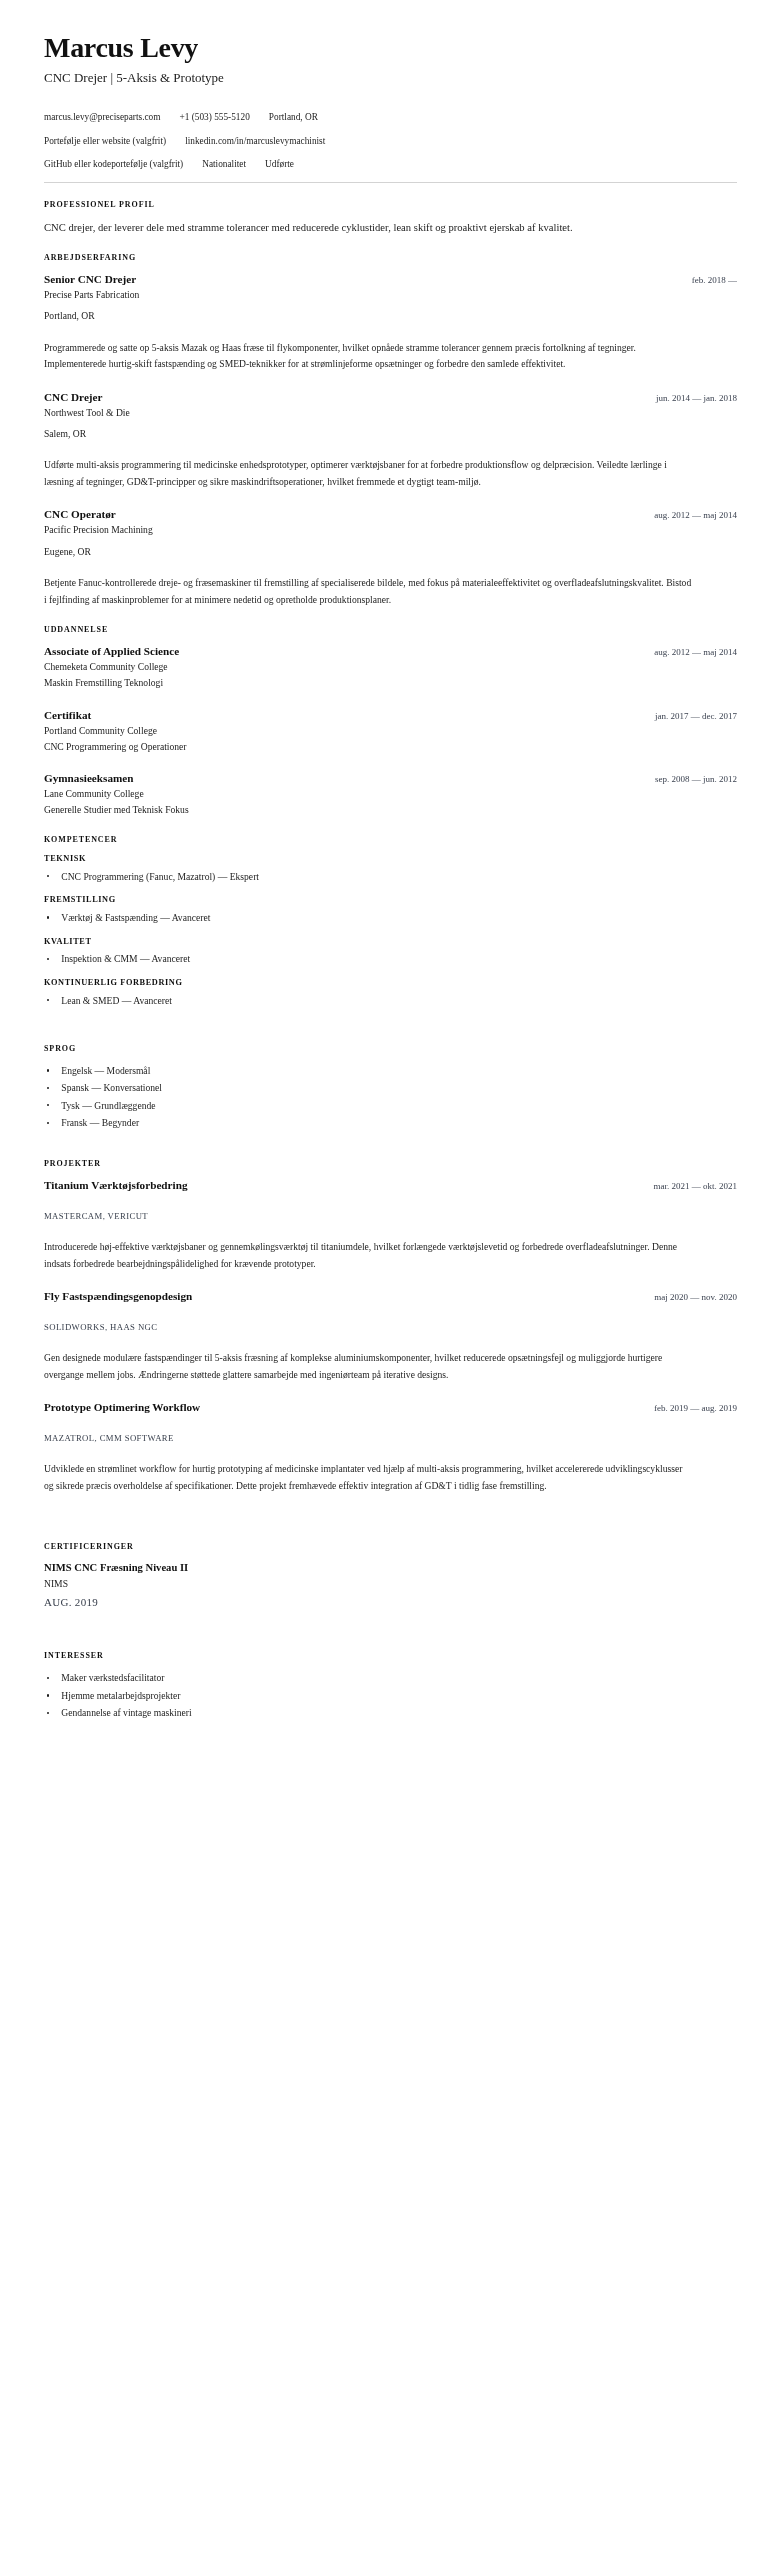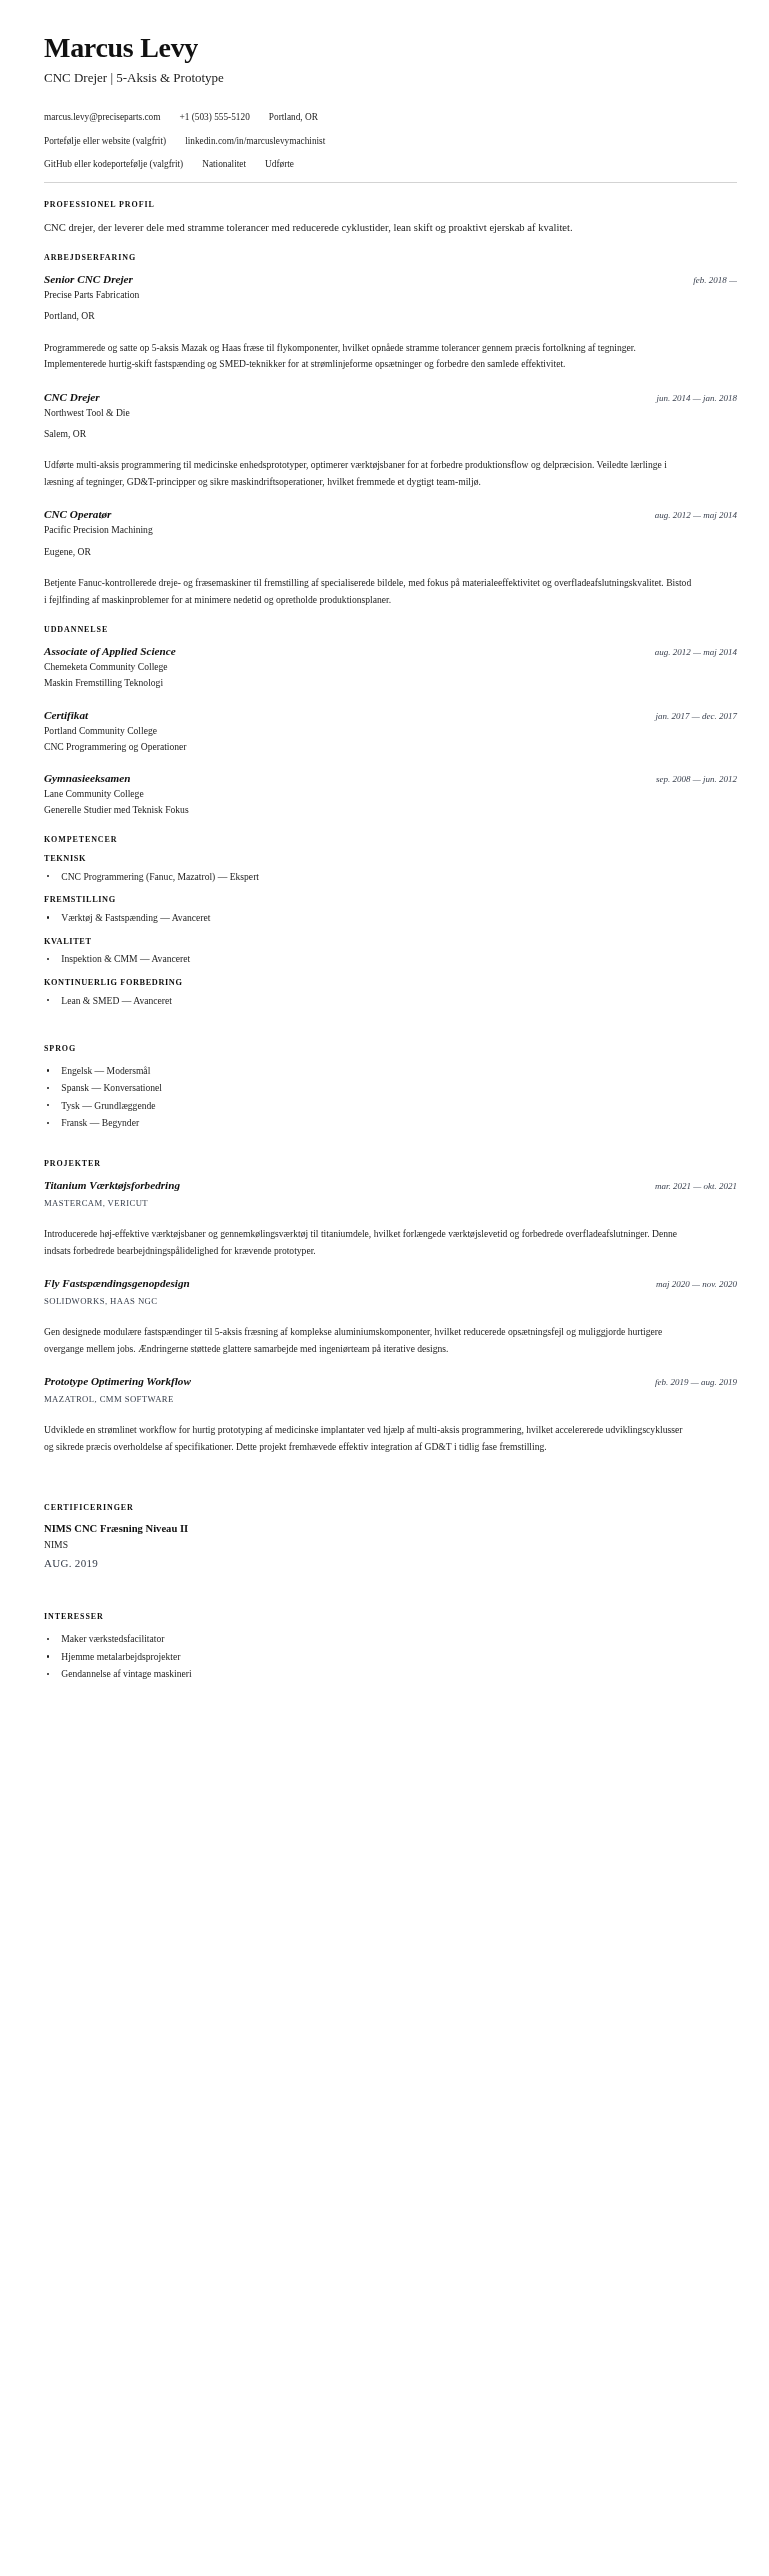--- a/index.html
+++ b/index.html
@@ -80,21 +80,20 @@
     max-width: 641px;
   }
 
   
   .entry { margin-bottom: 16.7px; }
   .entry-head {
     display: flex;
     align-items: baseline;
     justify-content: space-between;
     gap: 13px;
-    font-style: italic;
   }
   .entry-title {
     font-size: 11.2px;
     font-weight: bold;
     color: #101010;
     line-height: 1.25;
     margin: 0;
   }
   .entry-date {
     font-size: 9px;
@@ -115,21 +114,21 @@
     color: #222222;
     line-height: 1.5;
     margin-top: 7px;
   }
   .entry-tech {
     font-size: 8.7px;
     color: #39404d;
     letter-spacing: 0.4px;
     text-transform: uppercase;
     line-height: 1.5;
-    margin-top: 5px;
+    margin-top: 18px;
   }
   .entry-desc {
     font-size: 9.6px;
     line-height: 1.72;
     color: #1d1d1d;
     margin-top: 16px;
     max-width: 648px;
   }
 
   

